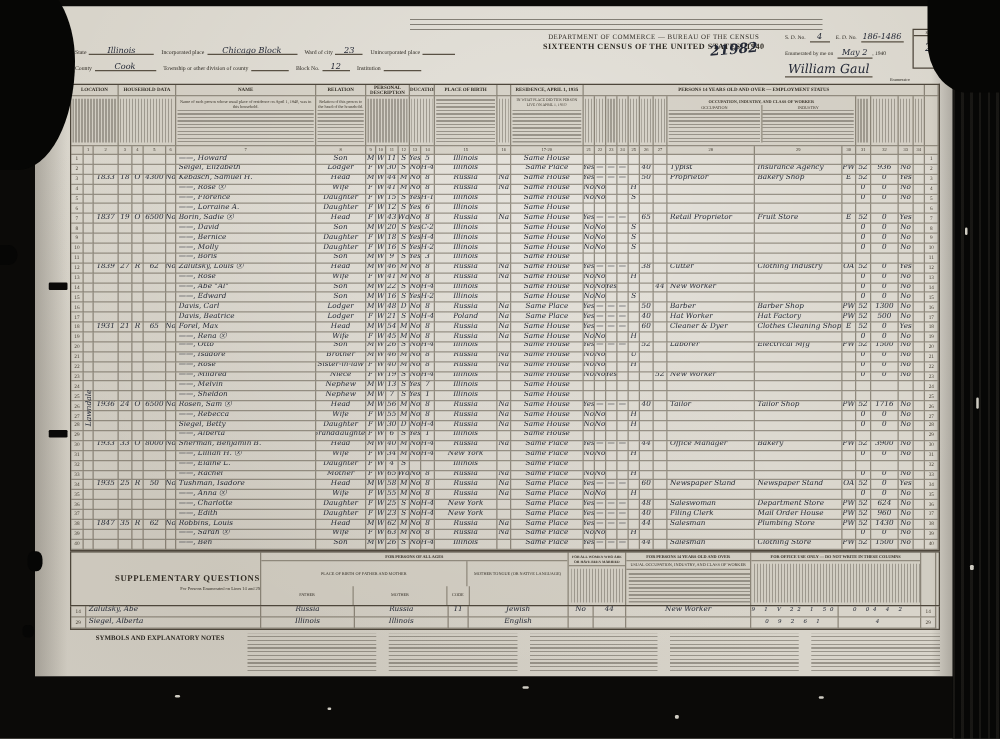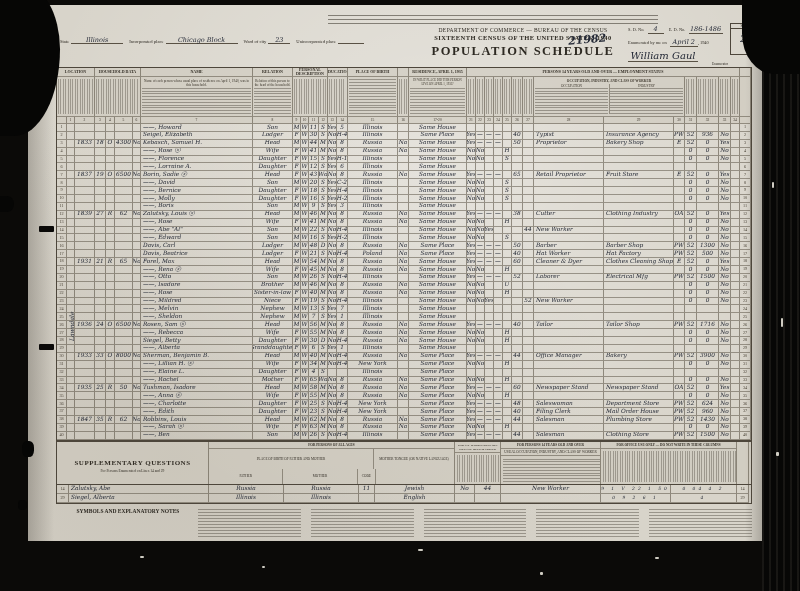--- a/index.html
+++ b/index.html
@@ -62,40 +62,39 @@
   #supp{position:absolute;left:28px;top:436px;width:696px;}
   .supp-cols{display:grid;grid-template-columns:12px 140px 75px 75px 16px 80px 20px 26px 100px 70px 66px 12px;}
   #supp-head{grid-template-rows:42px;border:1px solid #4d463b;background:rgba(205,200,188,.6);}
   #supp-body{grid-auto-rows:9px;border:1px solid #4d463b;border-top:none;}
   .sh{border-right:1px solid rgba(80,72,58,.55);box-sizing:border-box;overflow:hidden;font-size:3.4px;
       display:flex;flex-direction:column;color:#332e26;}
   .sh .band{border-bottom:1px solid rgba(80,72,58,.5);text-align:center;padding:1px;font-weight:bold;}
   .sh .split{display:flex;flex:1;}
   .sh .split>div{border-right:1px solid rgba(80,72,58,.5);flex:1;text-align:center;padding:1px;display:flex;align-items:center;justify-content:center;}
   .sh .split>div:last-child{border-right:none;}
-  #supp-title-cell{align-items:center;justify-content:center;}
+  #supp-title-cell{align-items:flex-end;justify-content:center;}
   #supp-title{font-size:7px;font-weight:bold;letter-spacing:.5px;text-align:center;margin-top:6px;}
   #supp-sub{font-size:3.6px;text-align:center;margin-top:2px;}
   .sp{letter-spacing:3px;font-size:4.4px;}
   
   #notes{position:absolute;left:40px;top:500px;width:684px;height:34px;display:flex;gap:10px;}
   #notes-title{width:120px;font-size:5.5px;font-weight:bold;text-align:center;line-height:1.4;padding-top:3px;}
   .note-col{flex:1;background:repeating-linear-gradient(0deg,rgba(60,54,44,.4) 0 1px,rgba(0,0,0,0) 1px 3px);margin:2px 0;}
 </style>
 </head>
 <body>
 
 <div id="paper">
 
   <div class="microbars" style="left:300px;top:10px;width:330px;height:9px;"></div>
 
   <div id="hdr-center">
     <div id="hdr-agency">DEPARTMENT OF COMMERCE — BUREAU OF THE CENSUS</div>
     <div id="hdr-census">SIXTEENTH CENSUS OF THE UNITED STATES: 1940</div>
-    <div id="hdr-title">POPULATION SCHEDULE</div>
   </div>
   <div id="scribble" class="hw">21982</div>
 
   <div id="hdr-left">
     <div class="frow">
       <span class="fld">
           <span class="flabel">State</span>
           <span class="fval hw" style="width:52px">Illinois</span>
         </span>
       <span class="fld">
@@ -104,32 +103,50 @@
         </span>
       <span class="fld">
           <span class="flabel">Ward of city</span>
           <span class="fval hw" style="width:22px">23</span>
         </span>
       <span class="fld">
           <span class="flabel">Unincorporated place</span>
           <span class="fval" style="width:26px"></span>
         </span>
     </div>
+    <div class="frow">
+      <span class="fld">
+          <span class="flabel">County</span>
+          <span class="fval hw" style="width:49px">Cook</span>
+        </span>
+      <span class="fld">
+          <span class="flabel">Township or other division of county</span>
+          <span class="fval" style="width:30px"></span>
+        </span>
+      <span class="fld">
+          <span class="flabel">Block No.</span>
+          <span class="fval hw" style="width:22px">12</span>
+        </span>
+      <span class="fld">
+          <span class="flabel">Institution</span>
+          <span class="fval" style="width:30px"></span>
+        </span>
+    </div>
   </div>
 
   <div id="hdr-right">
     <div>
       <span class="flabel">S. D. No.</span>
       <span class="sig hw" style="width:16px">4</span>
       <span class="flabel" style="margin-left:4px">E. D. No.</span>
       <span class="sig hw" style="width:34px">186-1486</span>
     </div>
     <div style="margin-top:4px">
       <span class="flabel">Enumerated by me on</span>
-      <span class="sig hw" style="width:28px">April 2</span>,
+      <span class="sig hw" style="width:28px">May 2</span>,
       <span>1940</span>
     </div>
     <div style="margin-top:3px">
       <span class="sig hw" style="width:70px;font-size:10px">William Gaul</span>
       <div style="text-align:right;font-size:3.4px">Enumerator</div>
     </div>
   </div>
   <div id="sheetbox">
     <div class="lbl">Sheet No.</div>
     <div class="val hw">2 A</div>

